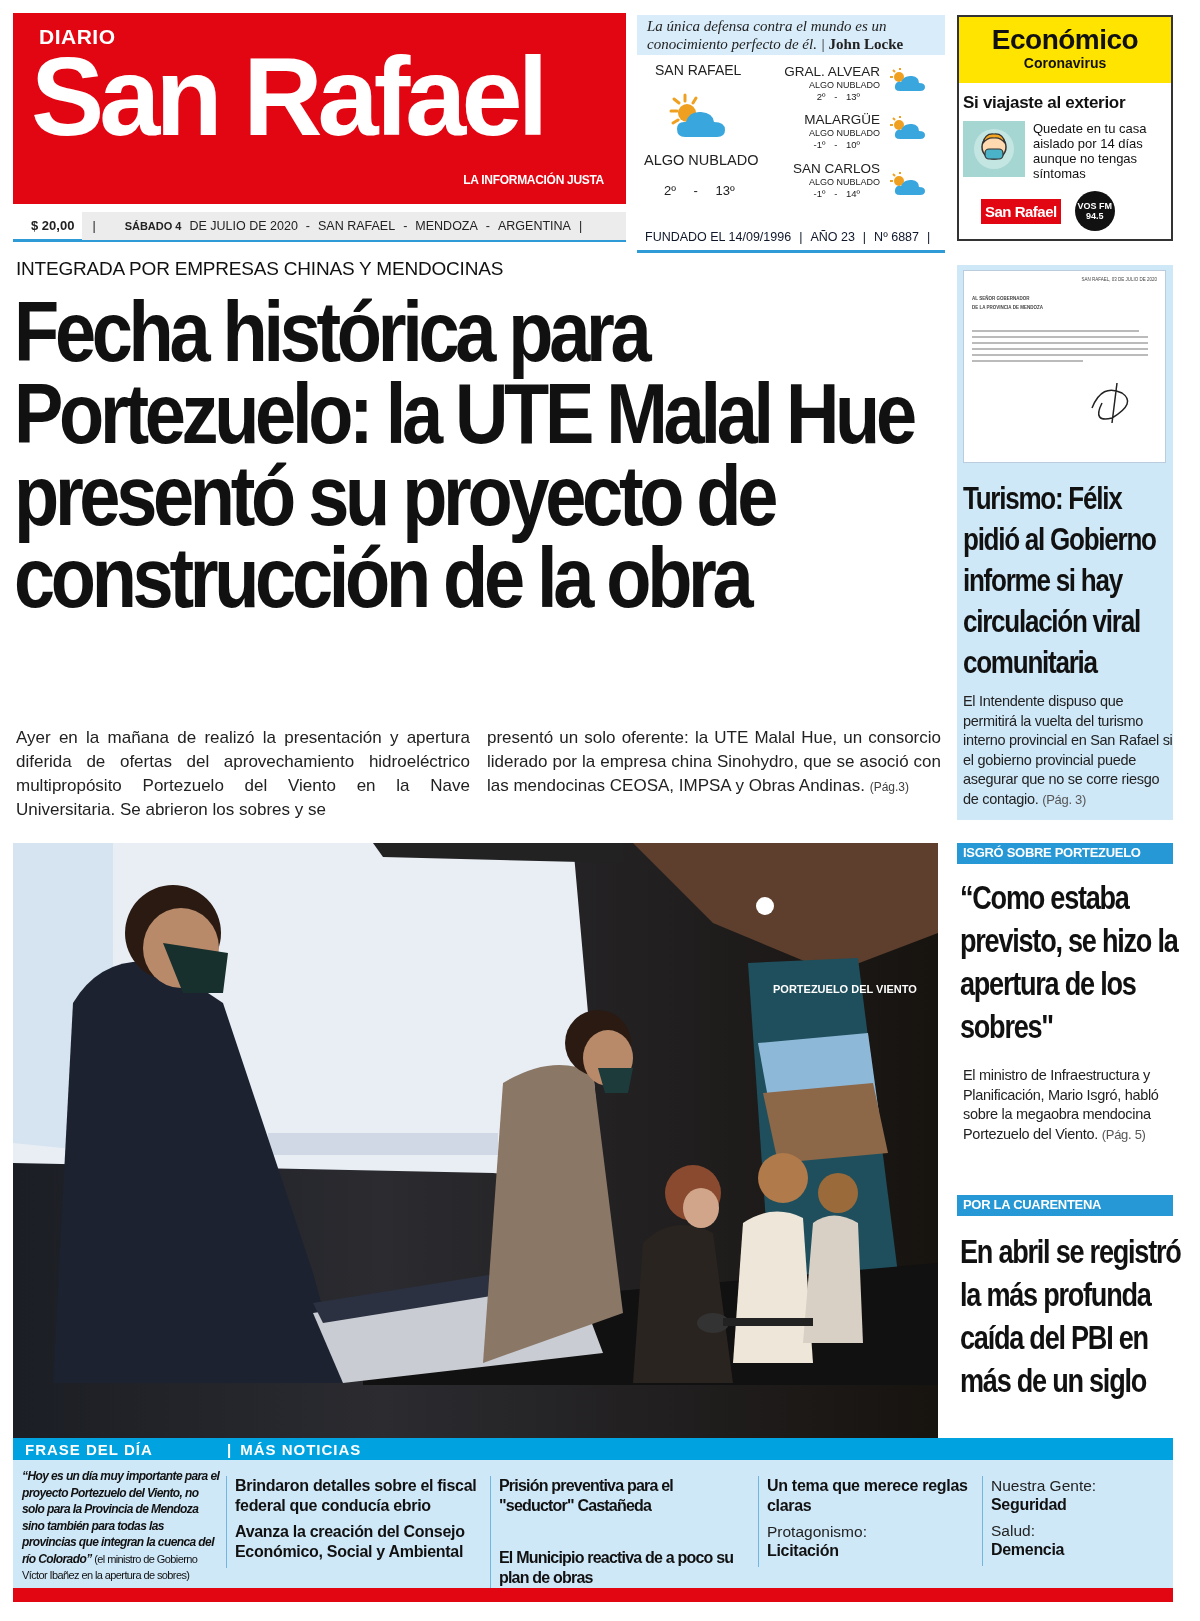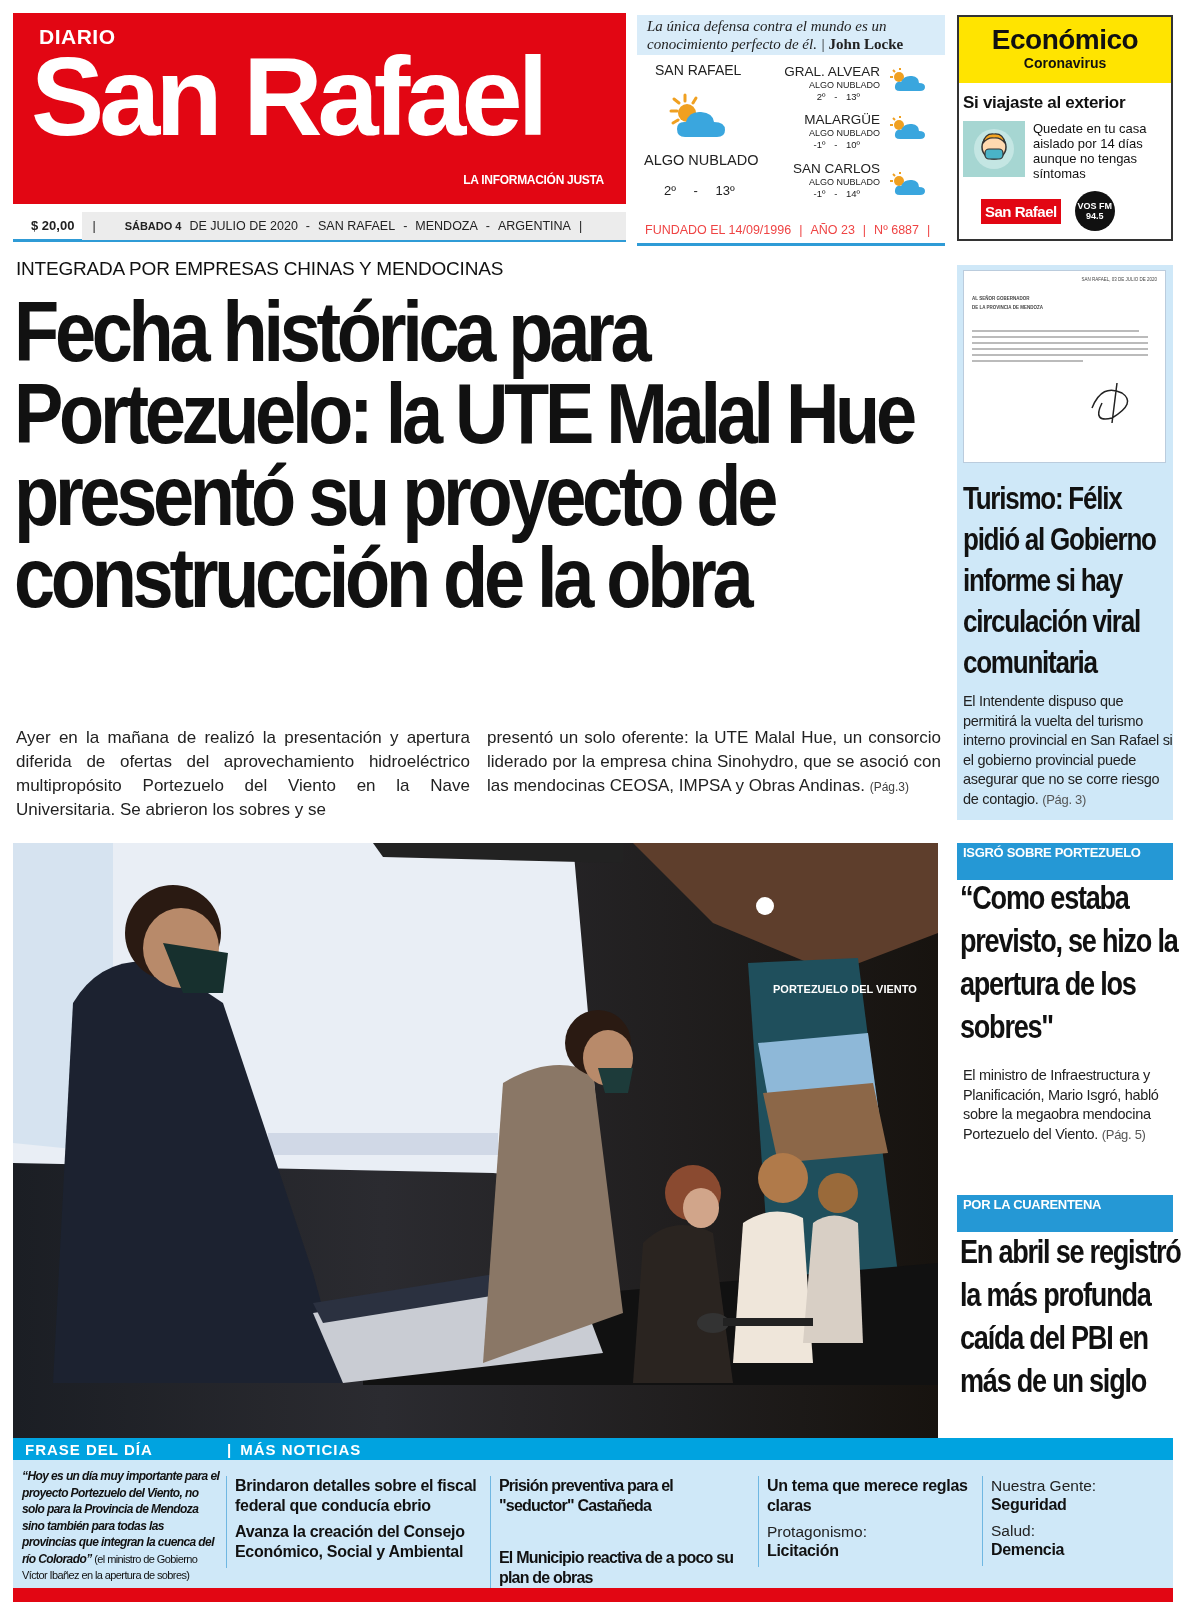--- a/index.html
+++ b/index.html
@@ -22,21 +22,21 @@
   .quote .auth { font-style: normal; font-weight: 700; }
   .wx-main-city { left: 655px; top: 62px; font-size: 14px; color: #222; }
   .wx-main-icon { left: 663px; top: 93px; width: 70px; height: 50px; }
   .wx-main-cond { left: 644px; top: 152px; font-size: 14.5px; color: #222; }
   .wx-main-temp { left: 664px; top: 183px; font-size: 13px; color: #222; word-spacing: 14px; }
   .wx-row { position: absolute; left: 760px; width: 120px; text-align: right; color: #222; }
   .wx-row .c { font-size: 13.5px; line-height: 15px; }
   .wx-row .s { font-size: 9px; line-height: 12px; }
   .wx-row .t { font-size: 9.5px; line-height: 12px; word-spacing: 6px; padding-right: 20px; }
   .wx-small-icon { position: absolute; left: 888px; width: 38px; height: 26px; }
-  .founded { left: 637px; top: 216px; width: 308px; height: 30px; border-bottom: 3px solid #2f9bd6; font-size: 12.5px; display: flex; align-items: center; padding-left: 8px; gap: 8px; color: #ef4444; }
+  .founded { left: 637px; top: 223px; width: 308px; height: 30px; border-bottom: 3px solid #2f9bd6; font-size: 12.5px; display: flex; align-items: center; padding-left: 8px; gap: 8px; color: #0f172a; }
 
   
   .prev { left: 957px; top: 15px; width: 216px; height: 226px; border: 2px solid #333; }
   .prev-head { height: 66px; background: #ffe400; text-align: center; }
   .prev-title { font-size: 28px; font-weight: 700; padding-top: 8px; line-height: 30px; letter-spacing: -0.5px; }
   .prev-sub { font-size: 14px; font-weight: 700; line-height: 16px; }
   .prev-h2 { font-size: 17px; font-weight: 700; margin: 10px 0 0 4px; letter-spacing: -0.3px; }
   .prev-body { display: flex; margin: 8px 0 0 4px; gap: 8px; }
   .prev-icon { width: 62px; height: 56px; background: #a6d6d2; display: flex; align-items: center; justify-content: center; }
   .prev-text { font-size: 13px; line-height: 15px; width: 130px; }
@@ -52,21 +52,21 @@
 
   
   .photo { left: 13px; top: 843px; width: 925px; height: 638px; background: linear-gradient(90deg,#1b1e24 0%, #2b2b30 40%, #17130f 100%); overflow: hidden; }
 
   
   .side-box { left: 957px; top: 265px; width: 216px; height: 555px; background: #cfe8f8; }
   .letter { left: 963px; top: 270px; width: 203px; height: 193px; background: #fff; border: 1px solid #bcd; padding: 6px 8px; font-size: 4.5px; color: #444; overflow: hidden; }
   .side-h { left: 963px; top: 478px; width: 210px; font-size: 31px; line-height: 41px; font-weight: 700; letter-spacing: -1.5px; transform: scaleX(0.84); transform-origin: left top; width: 250px; }
   .side-p { left: 963px; top: 692px; width: 210px; font-size: 14.5px; line-height: 19.5px; color: #222; letter-spacing: -0.3px; }
   .side-p .pag { color: #555; font-size: 13px; }
-  .tag { position: absolute; left: 957px; width: 216px; height: 37px; background: #2598d5; color: #fff; font-size: 13px; font-weight: 700; padding: 2px 6px; letter-spacing: -0.3px; }
+  .tag { position: absolute; left: 957px; width: 216px; height: 21px; background: #2598d5; color: #fff; font-size: 13px; font-weight: 700; padding: 2px 6px; letter-spacing: -0.3px; }
   .sh2 { position: absolute; left: 960px; font-size: 33px; line-height: 43px; font-weight: 700; letter-spacing: -1.5px; transform: scaleX(0.82); transform-origin: left top; width: 270px; }
   .sp2 { left: 963px; top: 1066px; width: 210px; font-size: 14.5px; line-height: 19.5px; color: #222; letter-spacing: -0.3px; }
 
   
   .band { left: 13px; top: 1438px; width: 1160px; height: 150px; background: #cfe8f8; }
   .band-head { left: 13px; top: 1438px; width: 1160px; height: 22px; background: #00a3e0; color: #fff; font-weight: 700; font-size: 15px; letter-spacing: 1px; display: flex; align-items: center; }
   .band-red { left: 13px; top: 1588px; width: 1160px; height: 14px; background: #e20613; }
   .frase { left: 22px; top: 1468px; width: 198px; font-size: 12px; line-height: 16.5px; font-weight: 700; font-style: italic; letter-spacing: -0.6px; }
   .frase .who { font-weight: 400; font-style: normal; font-size: 11px; }
   .news-col { position: absolute; top: 1476px; border-left: 1px solid #6fb7e2; padding-left: 8px; }

